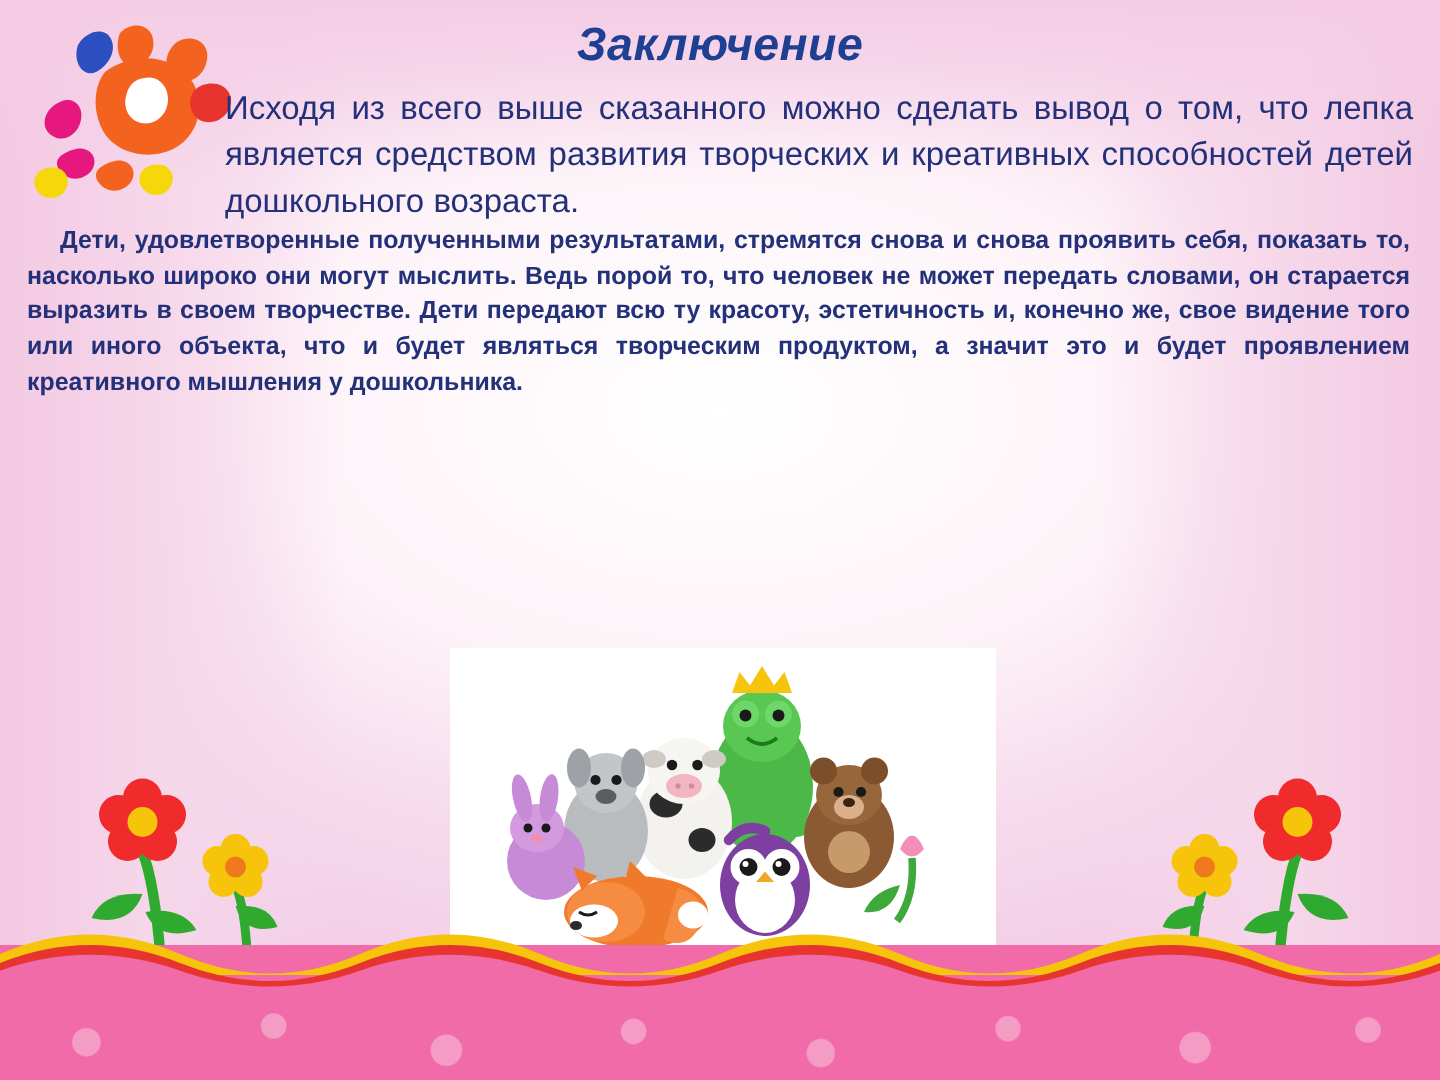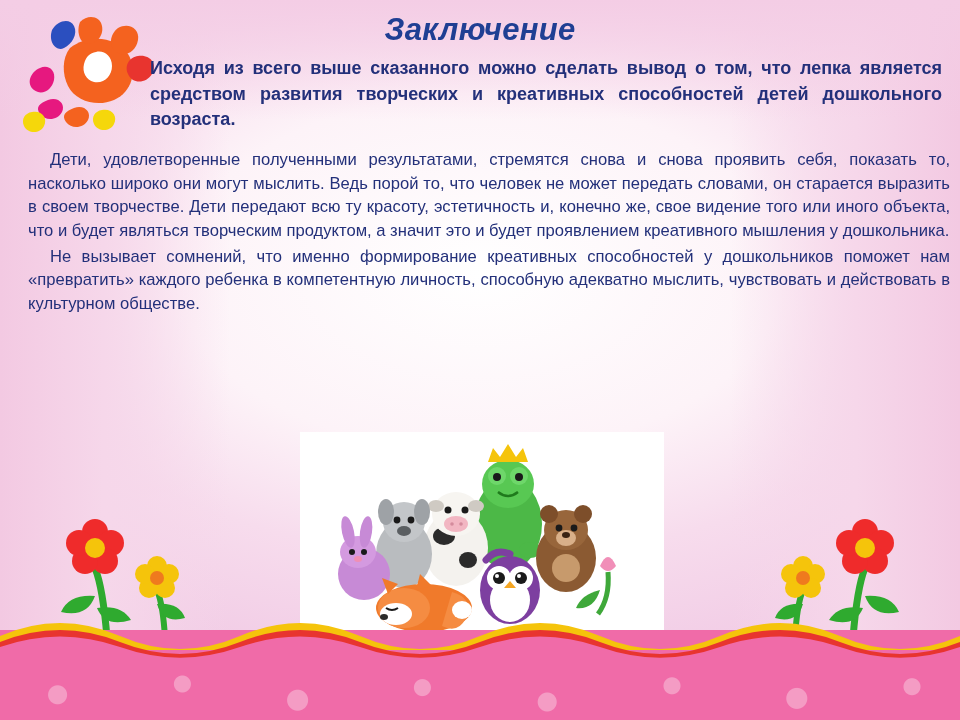--- a/index.html
+++ b/index.html
@@ -102,39 +102,39 @@
     letter-spacing: .3px;
   }
 
   
   .body-text {
     position: absolute;
     left: 150px;
     top: 56px;
     width: 800px;
     color: #23307a;
-    font-size: 18px;
+    font-size: 22px;
     line-height: 1.42;
     text-align: justify;
-    font-weight: bold;
+    font-weight: normal;
   }
   .para-first {
     width: 792px;
     margin: 0 0 9px 0;
     text-align: justify;
   }
   .body-lower {
     position: absolute;
-    left: 28px;
+    left: 18px;
     top: 148px;
     width: 922px;
     color: #23307a;
     font-size: 16.6px;
     line-height: 1.425;
-    font-weight: normal;
+    font-weight: bold;
     text-align: justify;
   }
   .body-lower p {
     margin: 0 0 2px 0;
     text-indent: 22px;
     text-align: justify;
   }
   .body-lower p:last-child { margin-bottom: 0; }
 
   
@@ -195,21 +195,20 @@
   </div>
 
   <div class="title">Заключение</div>
 
   <div class="body-text">
     <p class="para-first">Исходя из всего выше сказанного можно сделать вывод о том, что лепка является средством развития творческих и креативных способностей детей дошкольного возраста.</p>
   </div>
 
   <div class="body-lower">
     <p>Дети, удовлетворенные полученными результатами, стремятся снова и снова проявить себя, показать то, насколько широко они могут мыслить. Ведь порой то, что человек не может передать словами, он старается выразить в своем творчестве. Дети передают всю ту красоту, эстетичность и, конечно же, свое видение того или иного объекта, что и будет являться творческим продуктом, а значит это и будет проявлением креативного мышления у дошкольника.</p>
-    <p>Не вызывает сомнений, что именно формирование креативных способностей у дошкольников поможет нам «превратить» каждого ребенка в компетентную личность, способную адекватно мыслить, чувствовать и действовать в культурном обществе.</p>
   </div>
 
   <div class="photo">
     <svg viewBox="0 0 364 208" width="364" height="208" xmlns="http://www.w3.org/2000/svg">
       <rect x="0" y="0" width="364" height="208" fill="#ffffff"></rect>
 
       <g>
         <ellipse cx="208" cy="92" rx="34" ry="46" fill="#4cb847"></ellipse>
         <ellipse cx="208" cy="52" rx="26" ry="24" fill="#58c853"></ellipse>
         <circle cx="197" cy="44" r="9" fill="#6ed76a"></circle>

